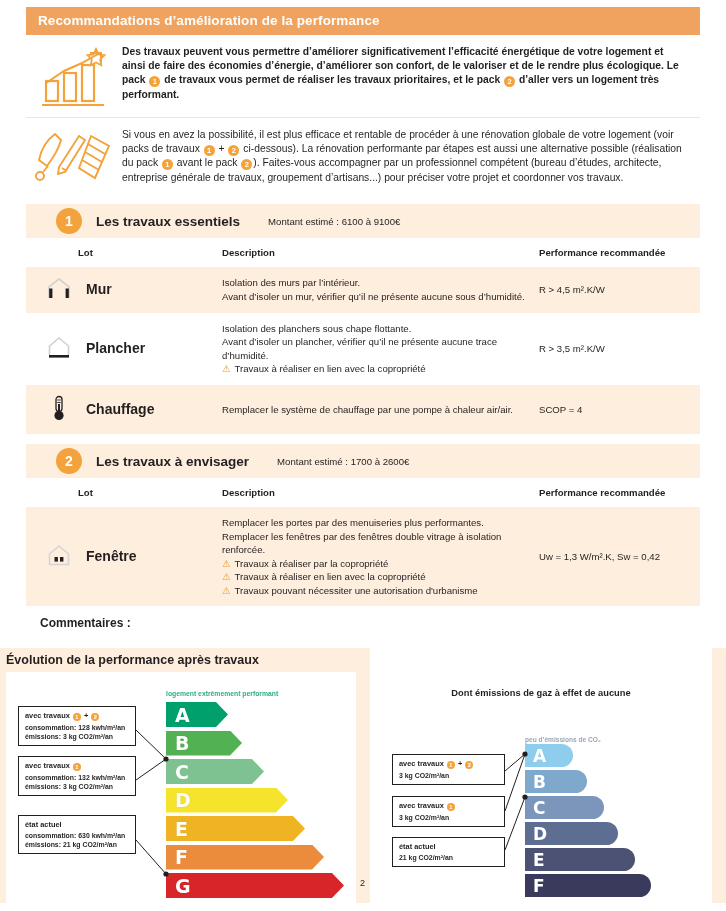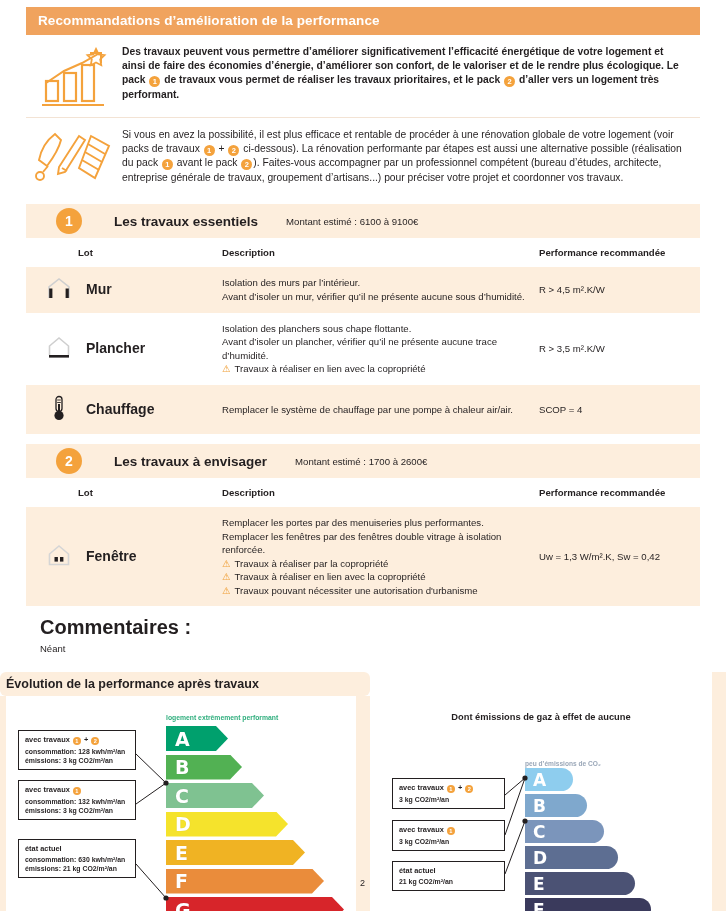--- a/index.html
+++ b/index.html
@@ -79,21 +79,21 @@
     width: 26px; height: 26px;
     border-radius: 50%;
     background: #f4a23c;
     color: #fff;
     font-size: 14px; font-weight: bold;
     display: flex; align-items: center; justify-content: center;
     margin-left: 16px;
   }
   .pack-title {
     font-size: 13.5px; font-weight: bold;
-    margin-left: 32px;
+    margin-left: 14px;
   }
   .pack-amount {
     font-size: 9.6px;
     margin-left: 28px;
     color: #231f20;
   }
 
   .tbl { width: 100%; border-collapse: collapse; table-layout: fixed; }
   .tbl th {
     font-size: 9.6px; font-weight: bold; text-align: left;
@@ -124,32 +124,31 @@
 
   .warn-line { display: flex; align-items: flex-start; gap: 4px; }
   .warn-ico { color: #f0a23c; font-size: 9.5px; line-height: 13.5px; }
 
   
   .comments {
     margin: 0 26px;
     background: #ffffff;
     padding: 10px 0 12px 14px;
   }
-  .comments-title { font-size: 20px; font-weight: bold; }
+  .comments-title { font-size: 12px; font-weight: bold; }
   .comments-body { font-size: 9.5px; margin-top: 4px; }
 
   
   .charts-zone { position: relative; margin-top: 6px; height: 255px; }
   .evo-banner {
     position: absolute; left: 0; top: 0;
     width: 370px; height: 24px;
     background: #fdeedd;
     display: flex; align-items: center;
     padding-left: 6px;
-    border-radius: 6px;
   }
   .evo-banner span { font-size: 12.5px; font-weight: bold; }
 
   .side-strip-l { position: absolute; left: 0; top: 24px; width: 6px; height: 231px; background: #fdeedd; }
   .side-strip-r { position: absolute; right: 0; top: 0; width: 14px; height: 255px; background: #fdeedd; }
   .mid-strip { position: absolute; left: 356px; top: 24px; width: 14px; height: 231px; background: #fdeedd; }
 
   .chart-left  { position: absolute; left: 6px;  top: 24px; width: 350px; height: 231px; background:#fff; }
   .chart-right { position: absolute; left: 370px; top: 0;   width: 342px; height: 255px; background:#fff; }
 
@@ -386,21 +385,20 @@
             </div>
           </td>
           <td class="perf-cell">Uw = 1,3 W/m².K, Sw = 0,42</td>
         </tr>
       </tbody>
     </table>
   </div>
 
   <div class="comments">
     <div class="comments-title">Commentaires :</div>
-    <div class="comments-body">Néant</div>
   </div>
 
   <div class="charts-zone">
     <div class="evo-banner">
       <span>Évolution de la performance après travaux</span>
     </div>
     <div class="side-strip-l"></div>
     <div class="mid-strip"></div>
     <div class="side-strip-r"></div>
 

